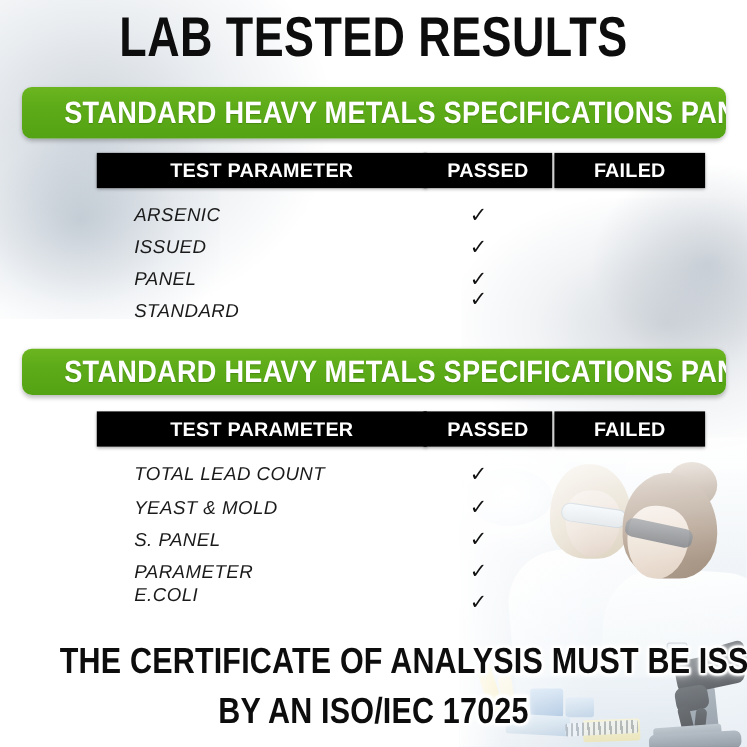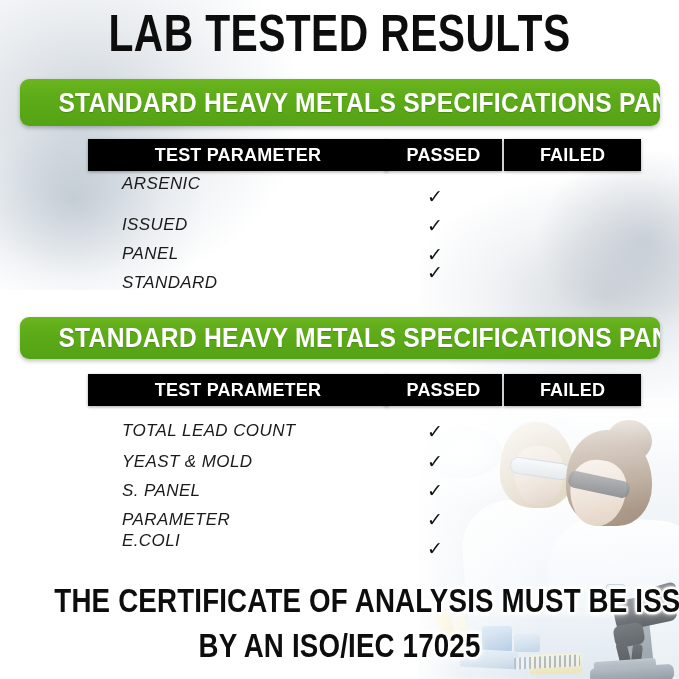--- a/index.html
+++ b/index.html
@@ -412,21 +412,21 @@
     <div class="banner banner-1">
       <span class="banner-text">STANDARD HEAVY METALS SPECIFICATIONS PANEL</span>
     </div>
 
     <div class="t1">
       <div class="hdr-box hdr-param">TEST PARAMETER</div>
       <div class="hdr-box hdr-passed">PASSED</div>
       <div class="hdr-box hdr-failed">FAILED</div>
 
       <div>
-        <div class="row-label" style="top:174px">ARSENIC</div>
+        <div class="row-label" style="top:186px">ARSENIC</div>
         <div class="row-check" style="top:187px">✓</div>
       </div>
       <div>
         <div class="row-label" style="top:215px">ISSUED</div>
         <div class="row-check" style="top:216px">✓</div>
       </div>
       <div>
         <div class="row-label" style="top:244px">PANEL</div>
         <div class="row-check" style="top:245px">✓</div>
       </div>

